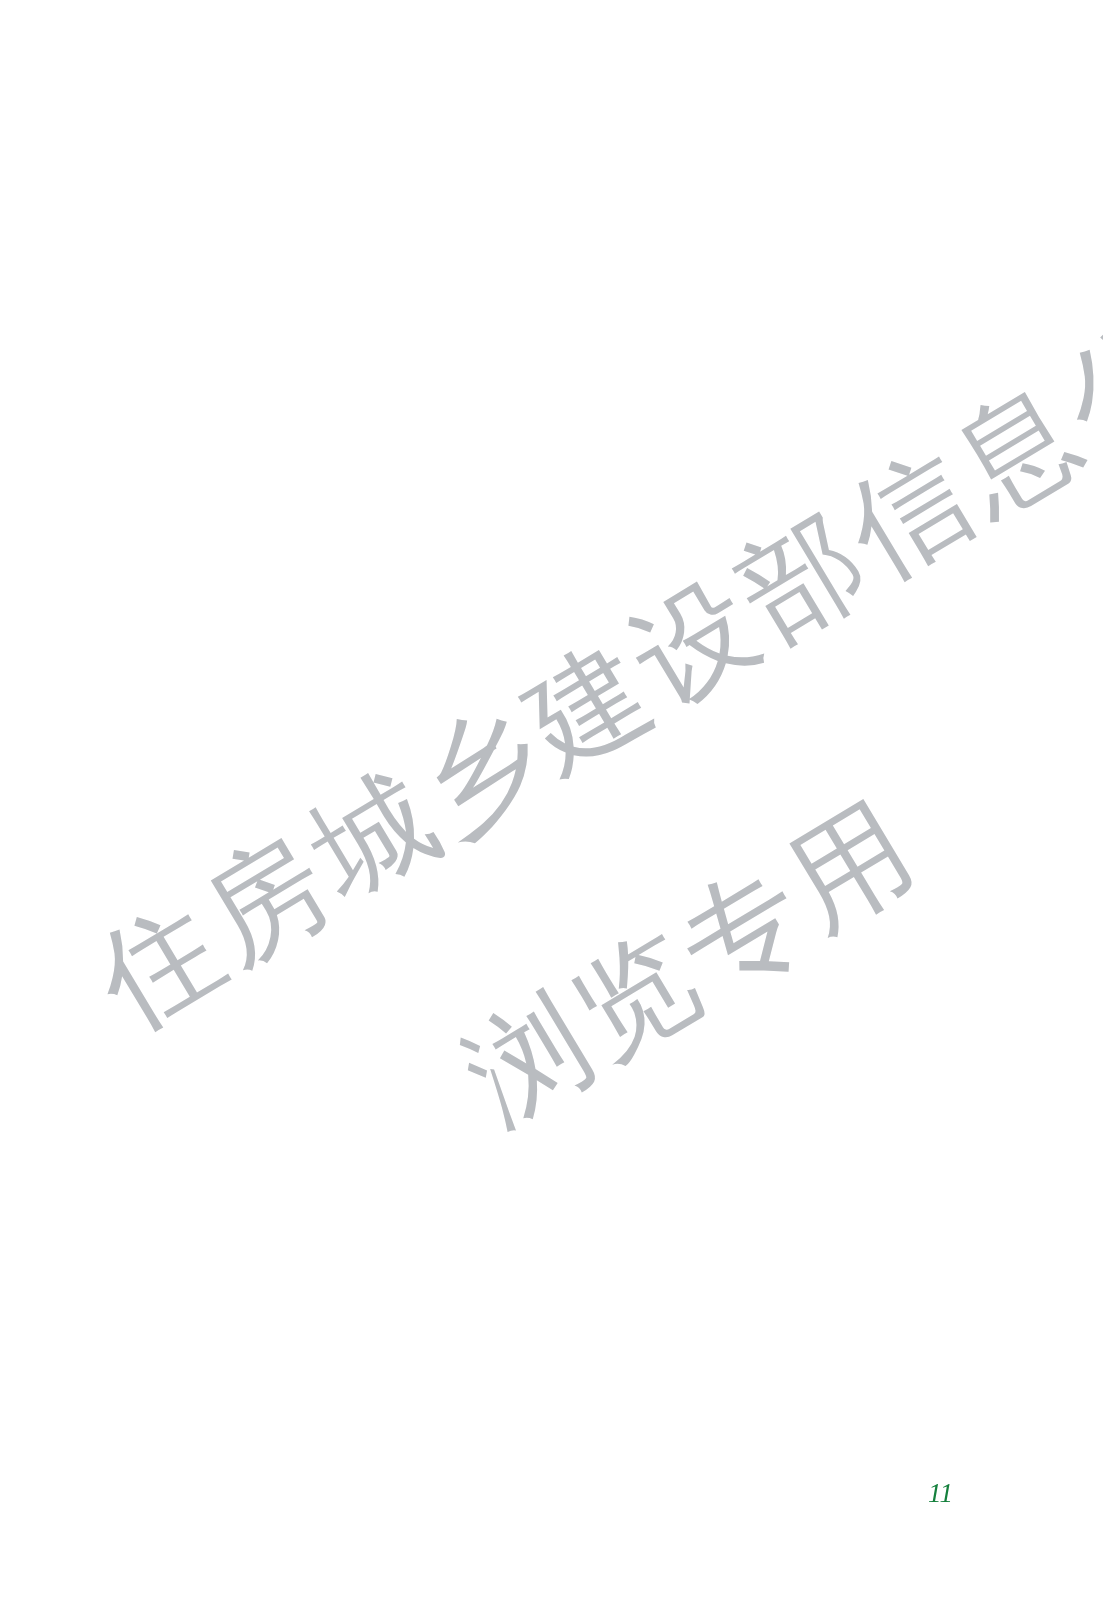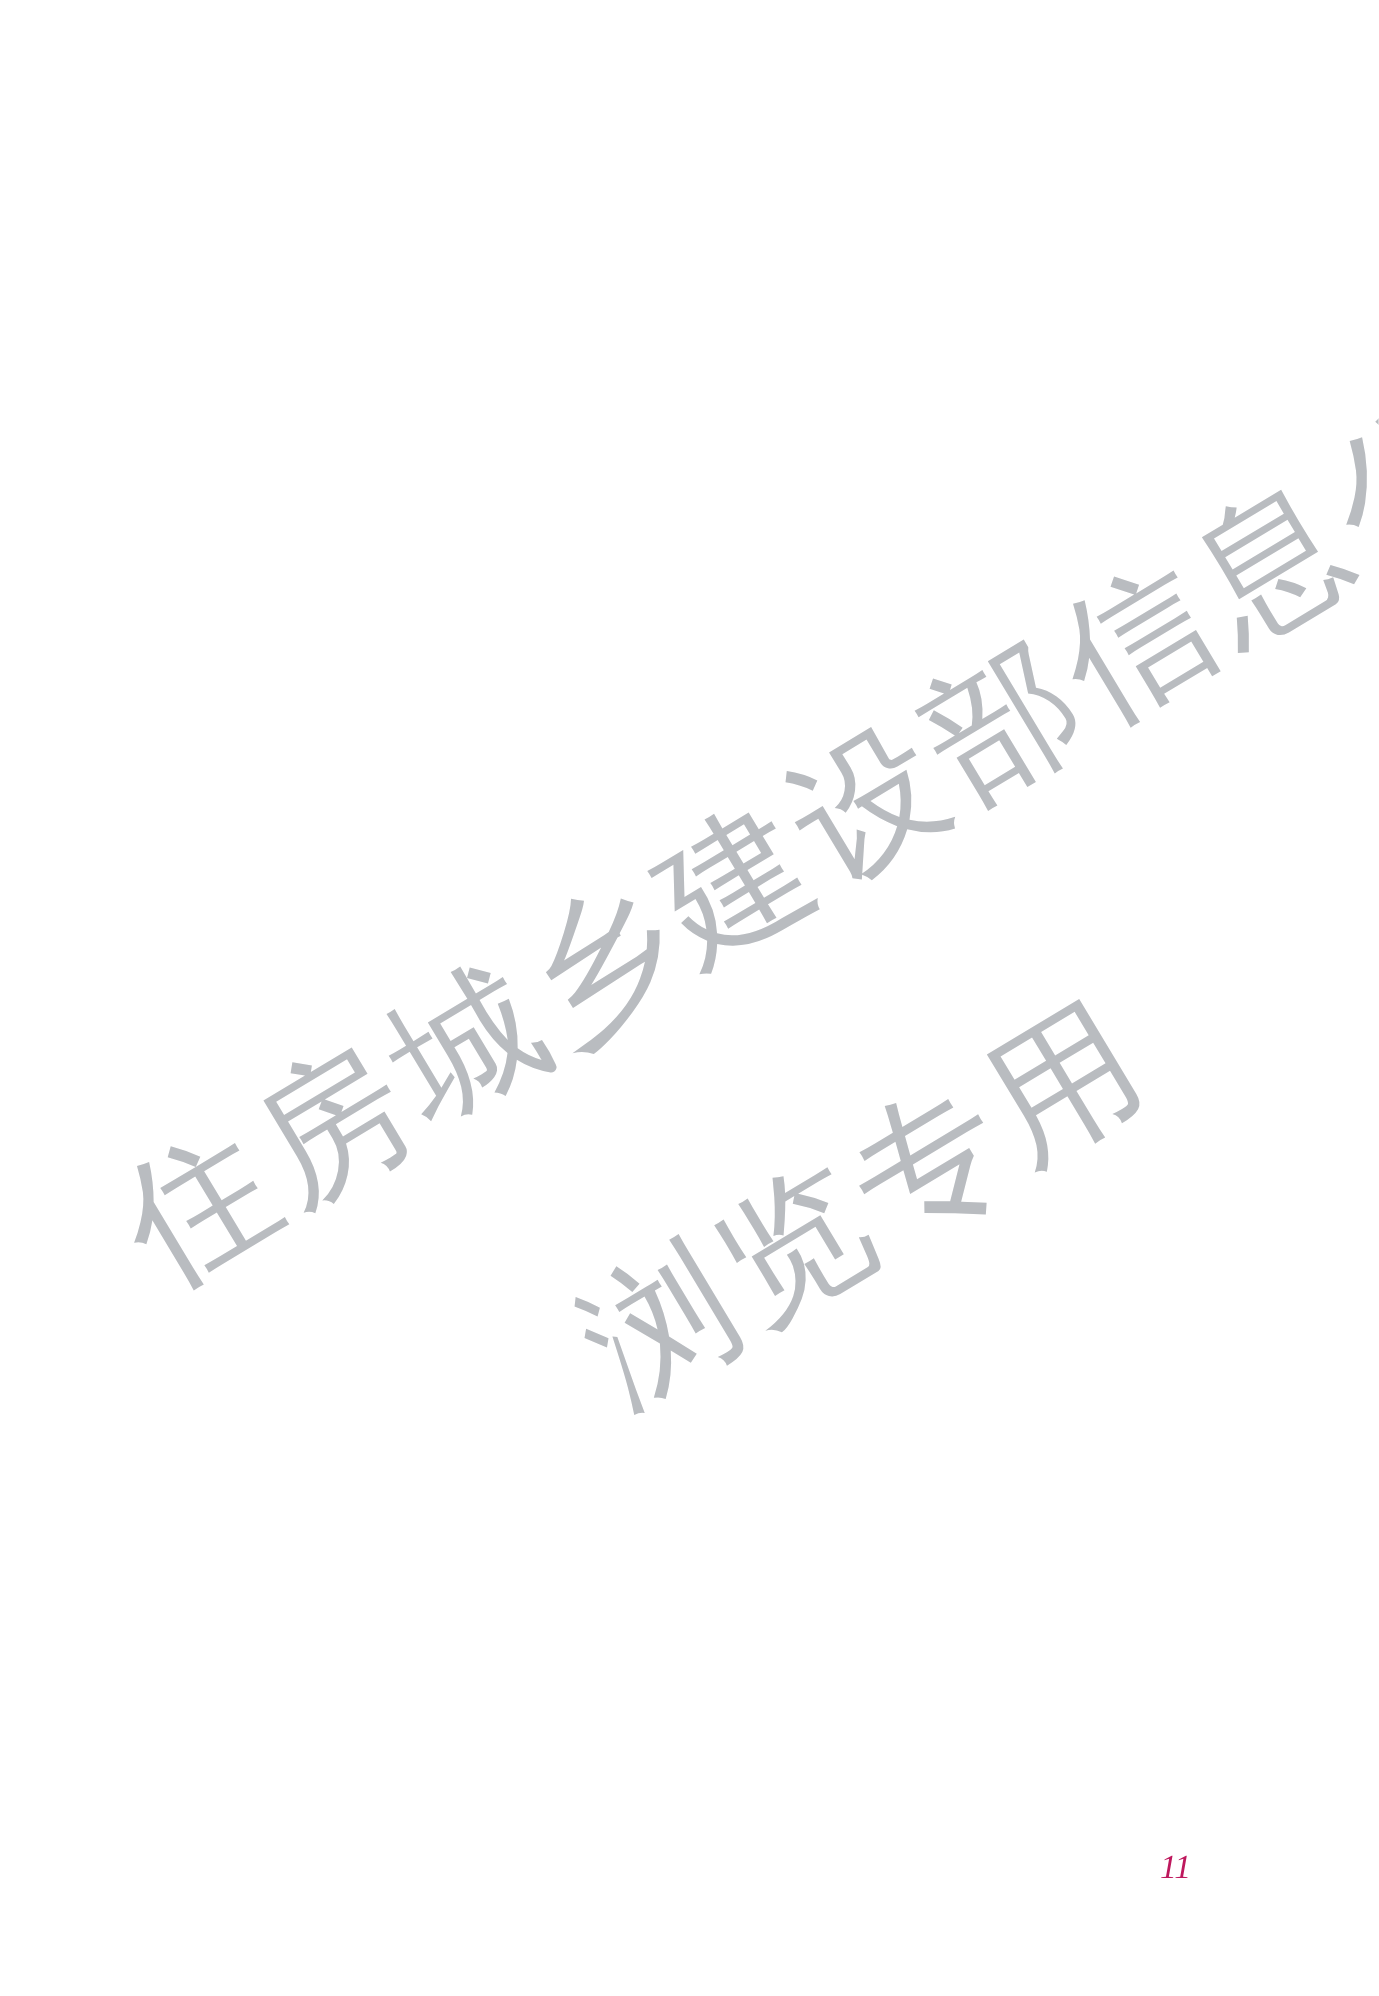--- a/index.html
+++ b/index.html
@@ -79,21 +79,21 @@
     width: 26px;
   }
 
   
   .page-number {
     position: absolute;
     right: 150px;
     bottom: 88px;
     font-size: 27px;
     font-style: italic;
-    color: #be185d;
+    color: #15803d;
     font-family: "Liberation Serif", "DejaVu Serif", serif;
     z-index: 10;
   }
 </style>
 </head>
 <body>
 
 <div class="page">
 
   <div class="watermark">

